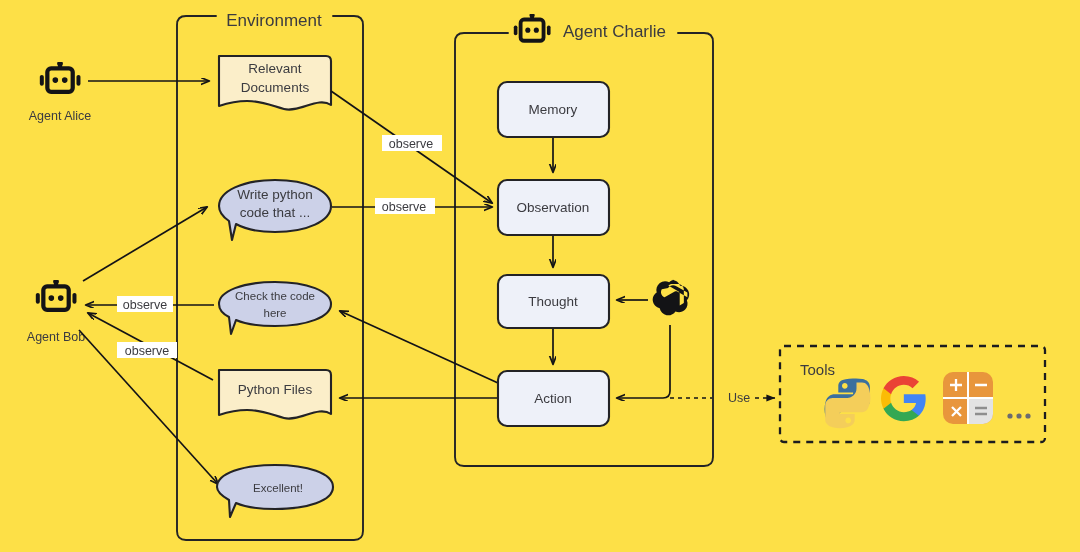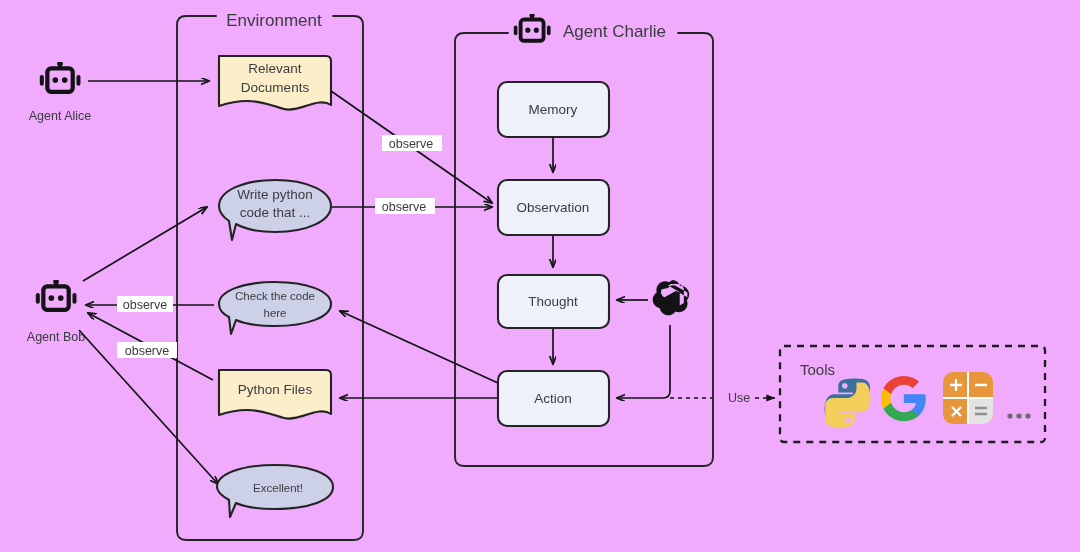--- a/index.html
+++ b/index.html
@@ -7,21 +7,21 @@
     padding: 0;
     background: #ffffff;
   }
   body {
     font-family: "Liberation Sans", sans-serif;
   }
   #canvas {
     position: relative;
     width: 1080px;
     height: 552px;
-    background: #f0abfc;
+    background: #fde047;
     overflow: hidden;
   }
   svg#diagram {
     position: absolute;
     left: 0;
     top: 0;
     width: 1080px;
     height: 552px;
   }
   .lbl {

